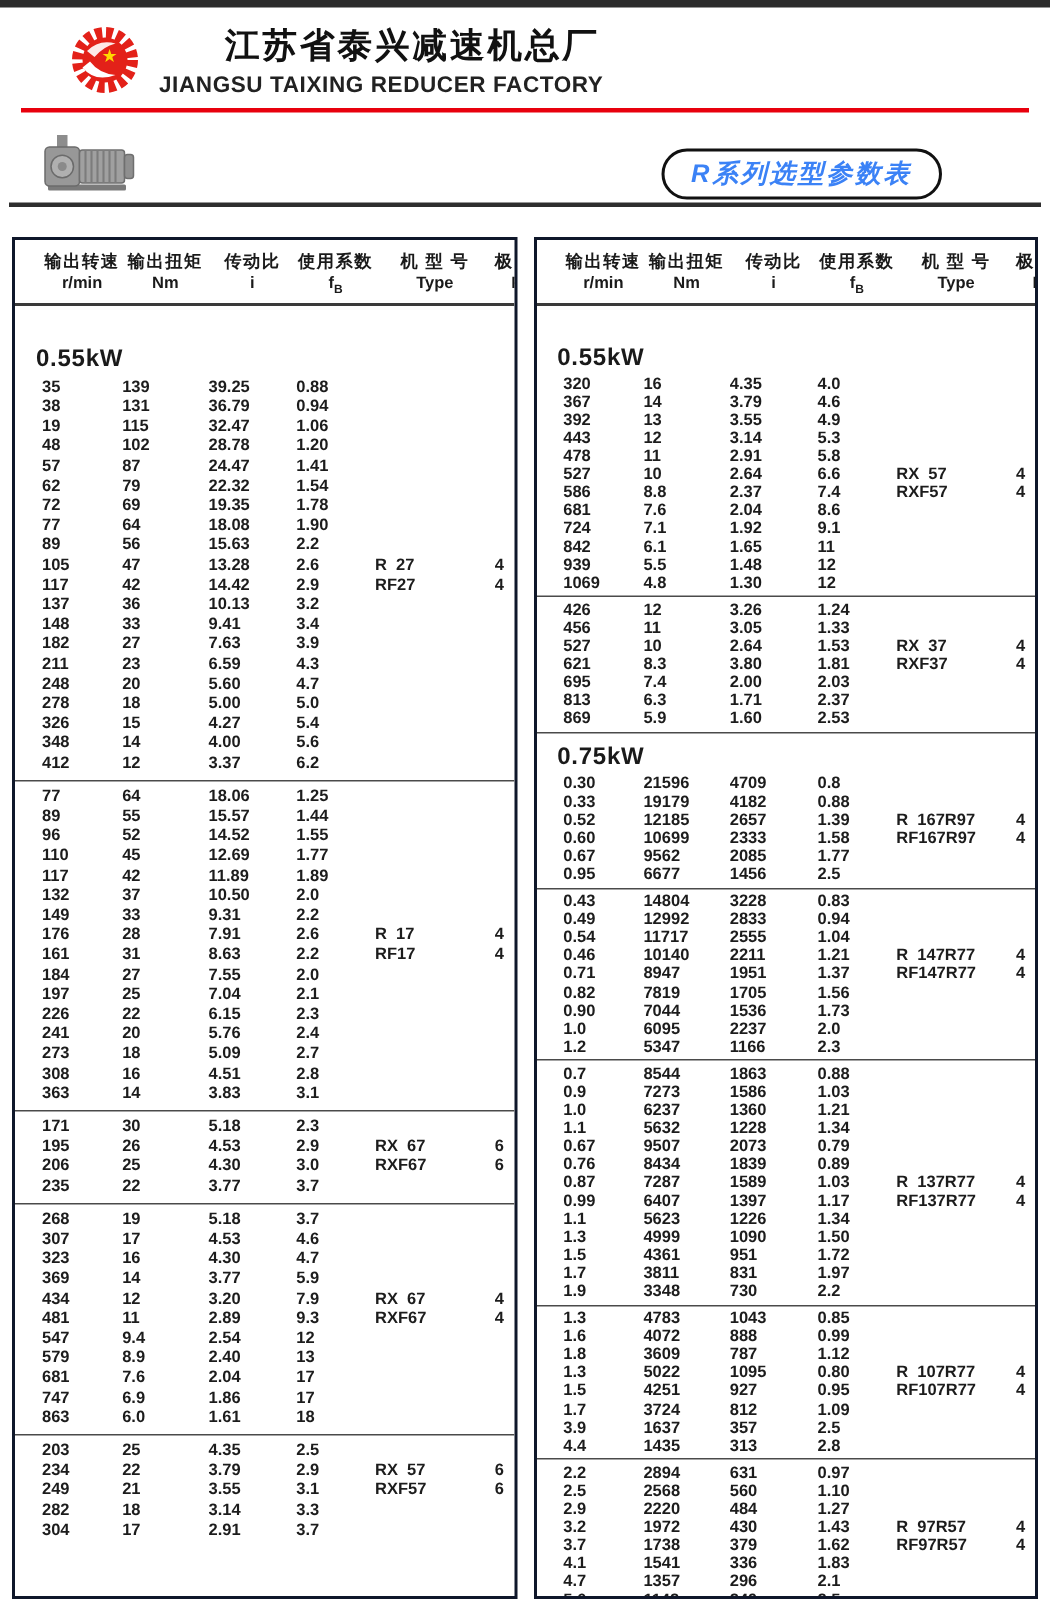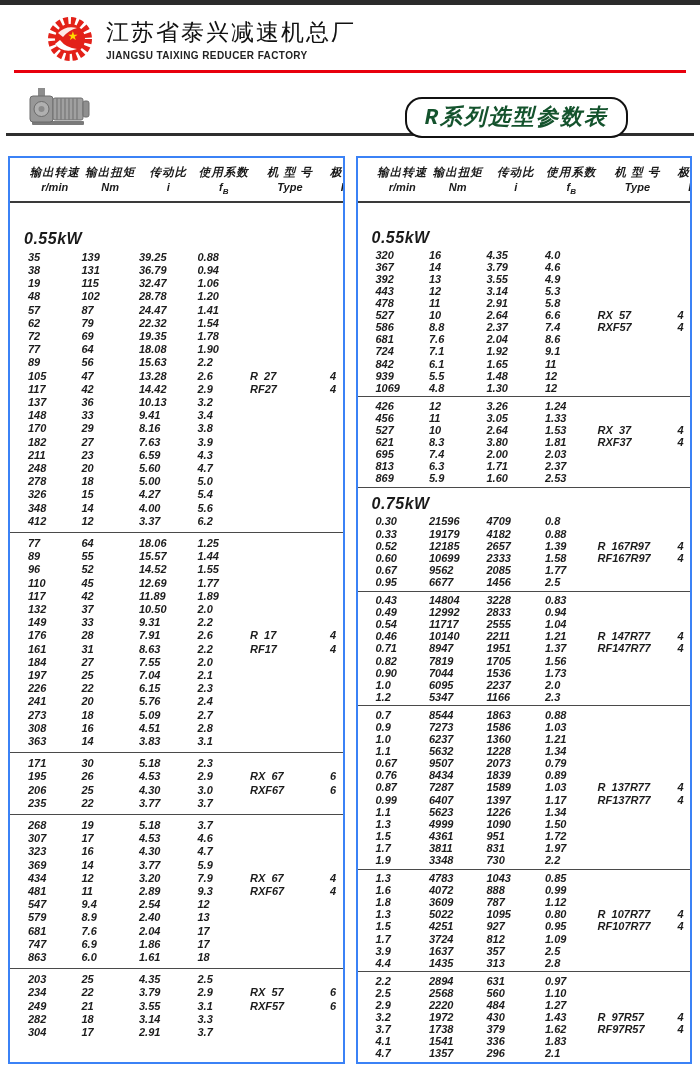--- a/index.html
+++ b/index.html
@@ -1,29 +1,29 @@
 <!DOCTYPE html>
 <html><head>
 <meta charset="utf-8">
 <style>
   html,body{margin:0;padding:0;background:#fff;}
   body{width:700px;height:1068px;overflow:hidden;font-family:"Liberation Sans","DejaVu Sans",sans-serif;color:#1a1a1a;}
   .page{position:relative;width:700px;height:1068px;background:#fff;}
   .topbar{height:5px;background:#2b2b2b;}
   .masthead{display:flex;align-items:center;gap:12px;padding:10px 0 5px 46px;}
   .logo svg{display:block;}
-  .names .zh{font-size:23px;font-weight:400;letter-spacing:2px;color:#111;}
-  .names .en{font-size:10px;font-weight:700;letter-spacing:.4px;color:#222;margin-top:2px;}
+  .names .zh{font-size:23px;font-weight:700;letter-spacing:2px;color:#111;margin-left:44px;}
+  .names .en{font-size:15px;font-weight:700;letter-spacing:.4px;color:#222;margin-top:2px;}
   .redline{height:3px;background:#e8000d;margin:2px 14px 0 14px;}
   .subhead{position:relative;height:60px;}
   .product{position:absolute;left:28px;top:12px;}
-  .badge{position:absolute;right:72px;top:24px;border:2.5px solid #111;border-radius:17px;padding:3px 18px 4px 18px;font-size:22px;font-weight:800;font-style:italic;letter-spacing:2px;color:#14532d;background:#fff;font-family:Liberation Mono, monospace;}
+  .badge{position:absolute;right:72px;top:24px;border:2.5px solid #111;border-radius:17px;padding:3px 18px 4px 18px;font-size:17px;font-weight:800;font-style:italic;letter-spacing:2px;color:#3b82f6;background:#fff;}
   .blackline{height:2.5px;background:#2e2e2e;margin:0 6px;}
   .tables{display:flex;gap:11px;margin:20px 8px 0 8px;height:908px;}
-  .tbl{flex:1;border:2px solid #3b82f6;overflow:hidden;font-style:italic;--cols:17% 18.3% 18.6% 16.7% 25.4% auto;}
+  .tbl{flex:1;border:2px solid #0f172a;overflow:hidden;--cols:17% 18.3% 18.6% 16.7% 25.4% auto;}
   .thead{display:grid;grid-template-columns:var(--cols);padding:7px 0 5px 18px;border-bottom:2px solid #3a3a3a;}
   .th{text-align:center;}
   .th-zh{font-size:11.5px;font-weight:800;letter-spacing:1px;white-space:pre;}
   .th-en{font-size:11px;font-weight:700;margin-top:1px;}
   .th-en sub{font-size:8px;}
   .tbody{padding-top:21px;}
   .kw{font-size:16px;font-weight:800;padding:6px 0 3px 14px;letter-spacing:.5px;}
   .t-right .kw{padding:5px 0 2px 14px;}
   .trow{display:grid;grid-template-columns:var(--cols);padding-left:18px;}
   .t-left .trow{line-height:13.2px;}
@@ -202,28 +202,20 @@
           </div>
           <div class="trow">
             <div class="td c0">148</div>
             <div class="td c1">33</div>
             <div class="td c2">9.41</div>
             <div class="td c3">3.4</div>
             <div class="td c4"></div>
             <div class="td c5"></div>
           </div>
           <div class="trow">
-            <div class="td c0">170</div>
-            <div class="td c1">29</div>
-            <div class="td c2">8.16</div>
-            <div class="td c3">3.8</div>
-            <div class="td c4"></div>
-            <div class="td c5"></div>
-          </div>
-          <div class="trow">
             <div class="td c0">182</div>
             <div class="td c1">27</div>
             <div class="td c2">7.63</div>
             <div class="td c3">3.9</div>
             <div class="td c4"></div>
             <div class="td c5"></div>
           </div>
           <div class="trow">
             <div class="td c0">211</div>
             <div class="td c1">23</div>

